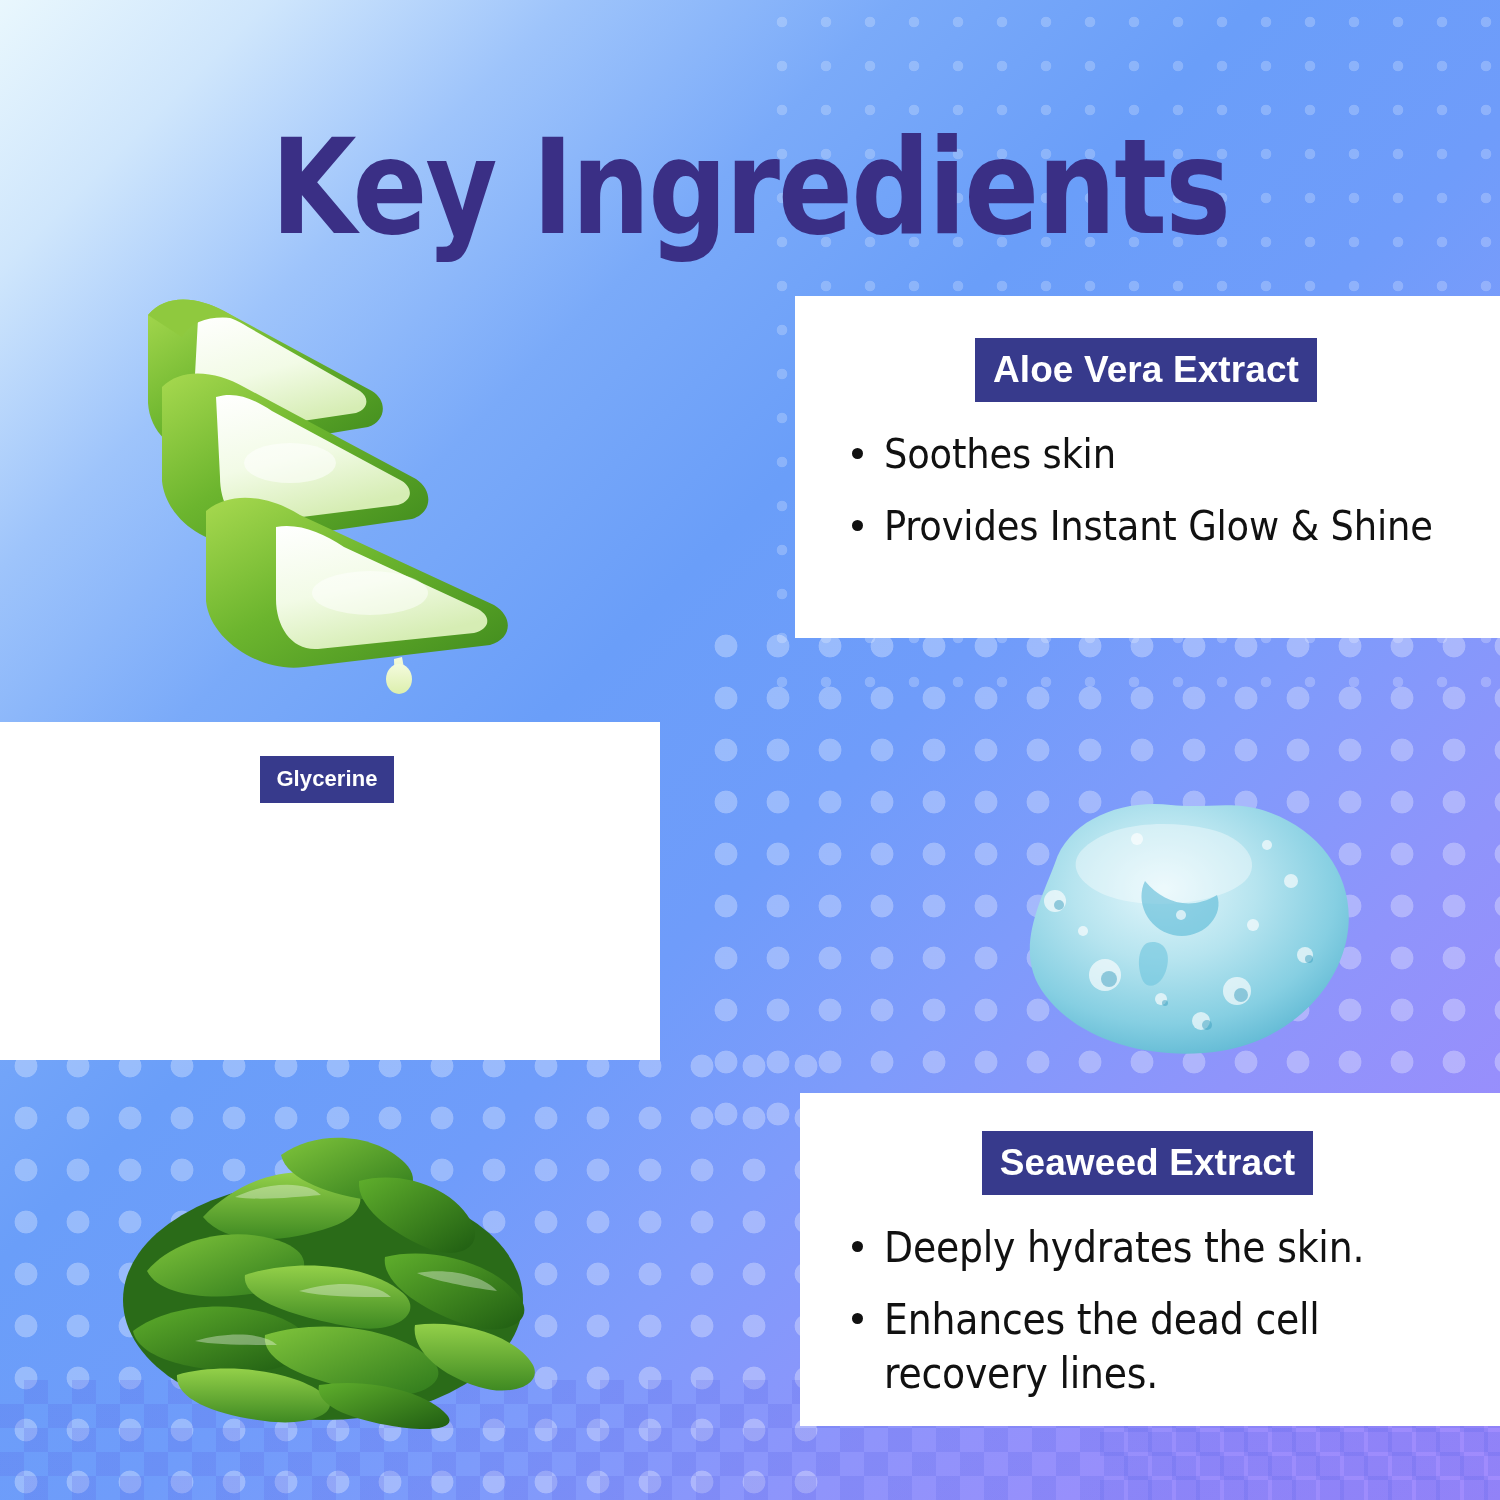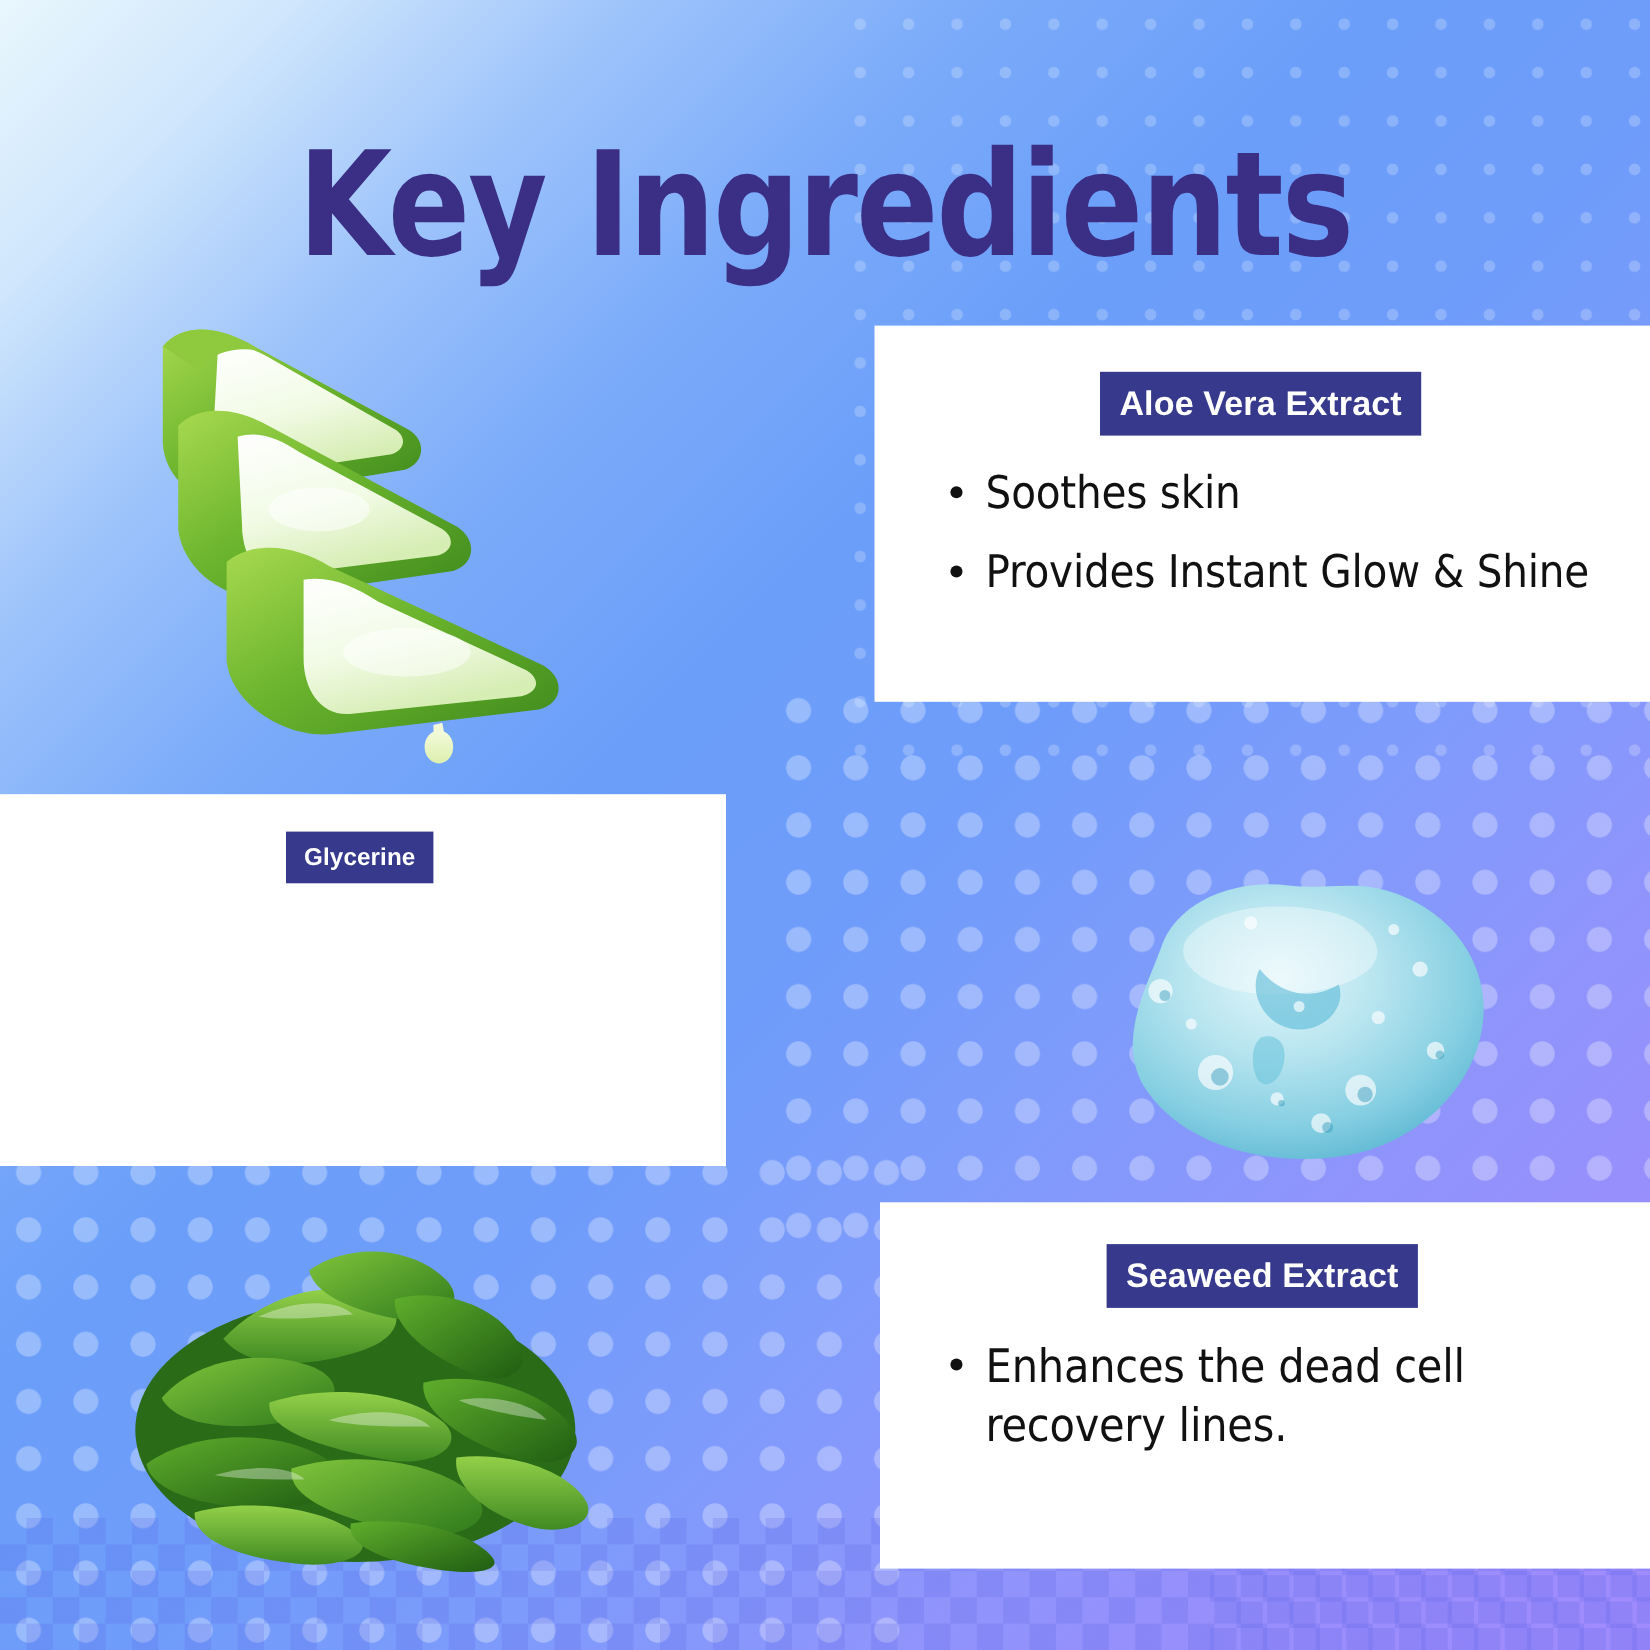--- a/index.html
+++ b/index.html
@@ -61,33 +61,33 @@
   
   .card{position:absolute;background:#ffffff;box-sizing:border-box;}
   #card-aloe   {left:795px; top:296px;  width:705px; height:342px; padding:42px 40px 0 45px;}
   #card-glyc   {left:0;     top:722px;  width:660px; height:338px; padding:34px 24px 0 24px;}
   #card-seaweed{left:800px; top:1093px; width:705px; height:333px; padding:38px 40px 0 40px;}
 
   .badge{
     display:inline-block;
     background:#373a8c;color:#ffffff;
     font-weight:700;
-    font-size:31px;line-height:1;
+    font-size:37px;line-height:1;
     padding:13px 18px 14px 18px;
     letter-spacing:.1px;
     white-space:nowrap;
   }
   .badge-row{text-align:center;}
   #card-aloe .badge-row{margin-left:-8px;}
   #card-glyc .badge-row{margin-left:-6px;}
   #card-glyc .badge{font-size:22px;padding:12px 16px 13px 16px;}
   #card-seaweed .badge-row{margin-left:-10px;}
 
   ul.bullets{
-    list-style:none;margin:12px;padding:0;
+    list-style:none;margin:0;padding:0;
     color:#111111;
   }
   ul.bullets li{
     position:relative;
     padding-left:44px;
     font-size:41px;
     line-height:1.28;
     margin-top:20px;
     font-family:"DejaVu Sans Condensed","Liberation Sans",sans-serif;
     letter-spacing:-.2px;
@@ -252,17 +252,18 @@
     <div class="badge-row">
       <span class="badge">Glycerine</span>
     </div>
   </div>
 
   <div class="card" id="card-seaweed">
     <div class="badge-row">
       <span class="badge">Seaweed Extract</span>
     </div>
     <ul class="bullets">
+      <li>Deeply hydrates the skin.</li>
       <li>Enhances the dead cell recovery lines.</li>
     </ul>
   </div>
 
 </div>
 
 </body></html>

